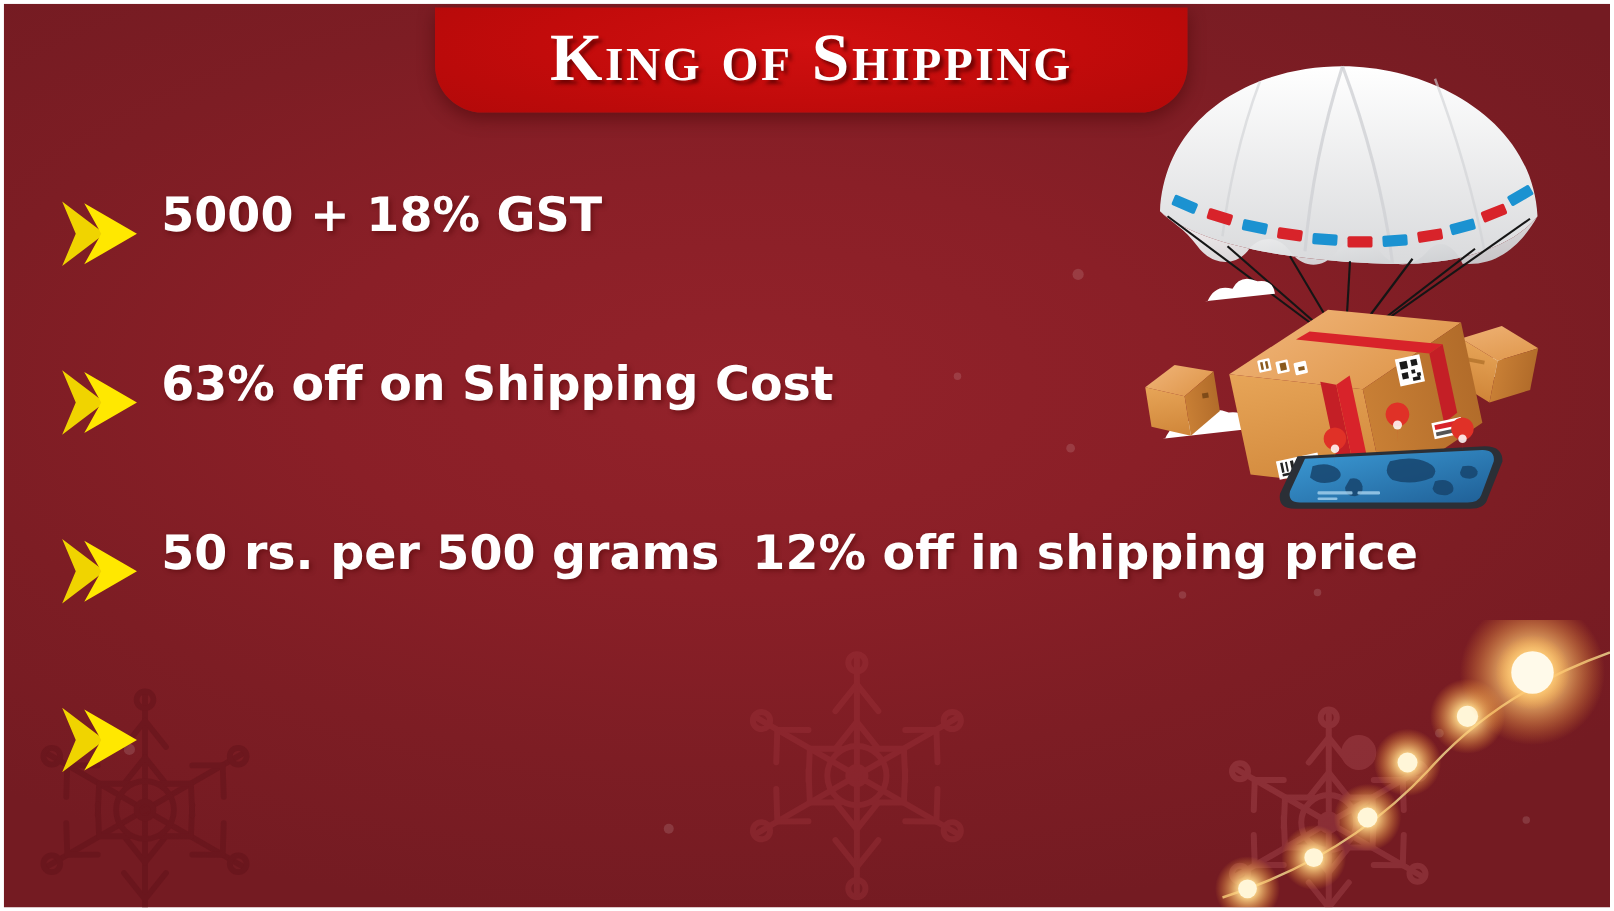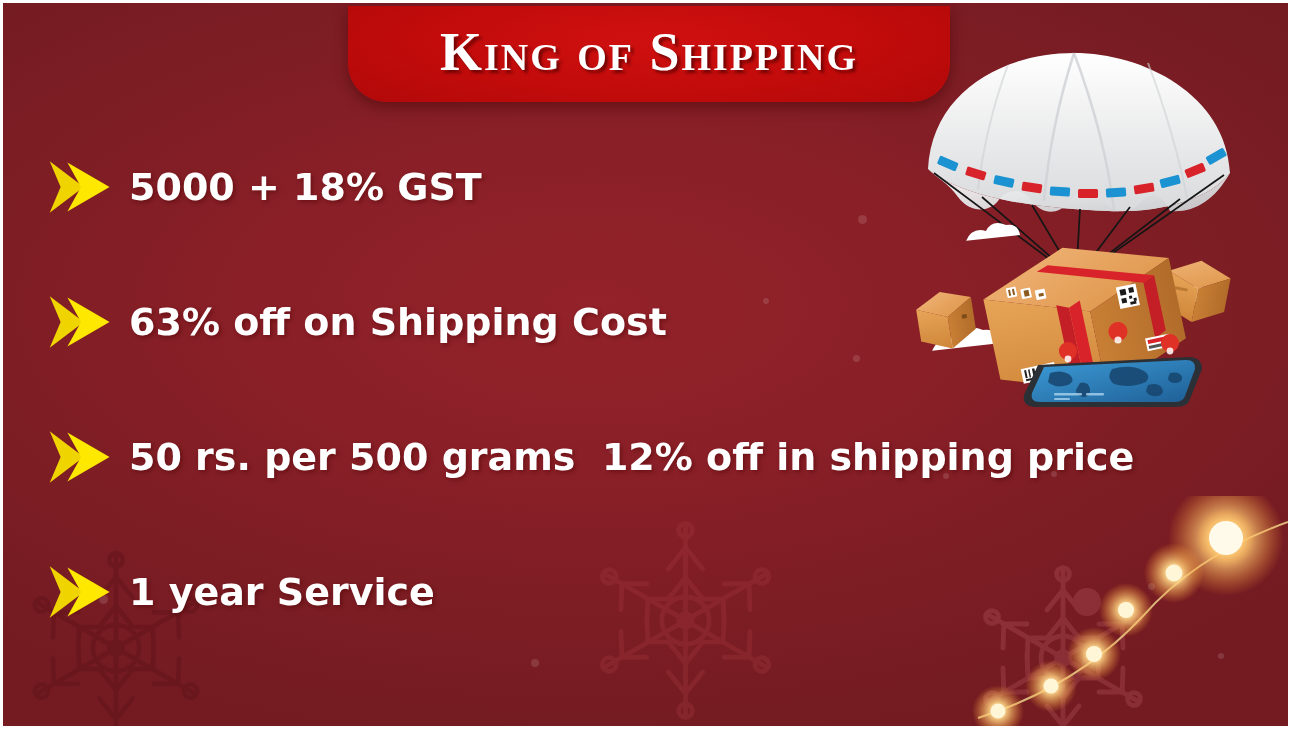--- a/index.html
+++ b/index.html
@@ -51,21 +51,21 @@
     width: 330px;
     height: 230px;
   }
 
   
   #title-banner {
     position: absolute;
     left: 345px;
     top: 3px;
     width: 602px;
-    height: 96px;
+    height: 84px;
     border-radius: 0 0 38px 38px;
     background: radial-gradient(ellipse 80% 120% at 50% 35%, #d01010 0%, #c20b0b 45%, #ab0808 100%);
     box-shadow: 0 5px 14px rgba(60,0,0,.45);
     display: flex;
     align-items: center;
     justify-content: center;
   }
   #title-text {
     font-family: "Liberation Serif", "DejaVu Serif", serif;
     font-weight: bold;
@@ -81,21 +81,21 @@
 
   
   #features {
     position: absolute;
     left: 44px;
     top: 150px;
     width: 1180px;
   }
   .feature-row {
     display: flex;
-    align-items: center;
+    align-items: flex-start;
     height: 68px;
     margin-bottom: 67px;
   }
   .feature-row:last-child { margin-bottom: 0; }
 
   .chevron-icon {
     flex: 0 0 auto;
     width: 68px;
     height: 68px;
     margin-right: 14px;
@@ -278,21 +278,20 @@
         <path d="M30 14 L92 50 L30 86 L50 50 Z" fill="#ffe800"></path>
       </svg>
       <div class="feature-text">50 rs. per 500 grams  12% off in shipping price</div>
     </div>
 
     <div class="feature-row">
       <svg class="chevron-icon" viewBox="0 0 100 100">
         <path d="M4 12 L54 50 L4 88 L20 50 Z" fill="#f0d400"></path>
         <path d="M30 14 L92 50 L30 86 L50 50 Z" fill="#ffe800"></path>
       </svg>
-      <div class="feature-text">1 year Service</div>
     </div>
 
   </div>
 
   <svg id="delivery-illustration" viewBox="0 0 352 370">
     <defs>
       <linearGradient id="canopyA" x1="0" y1="0" x2="0" y2="1">
         <stop offset="0%" stop-color="#ffffff"></stop>
         <stop offset="100%" stop-color="#d9dadc"></stop>
       </linearGradient>

